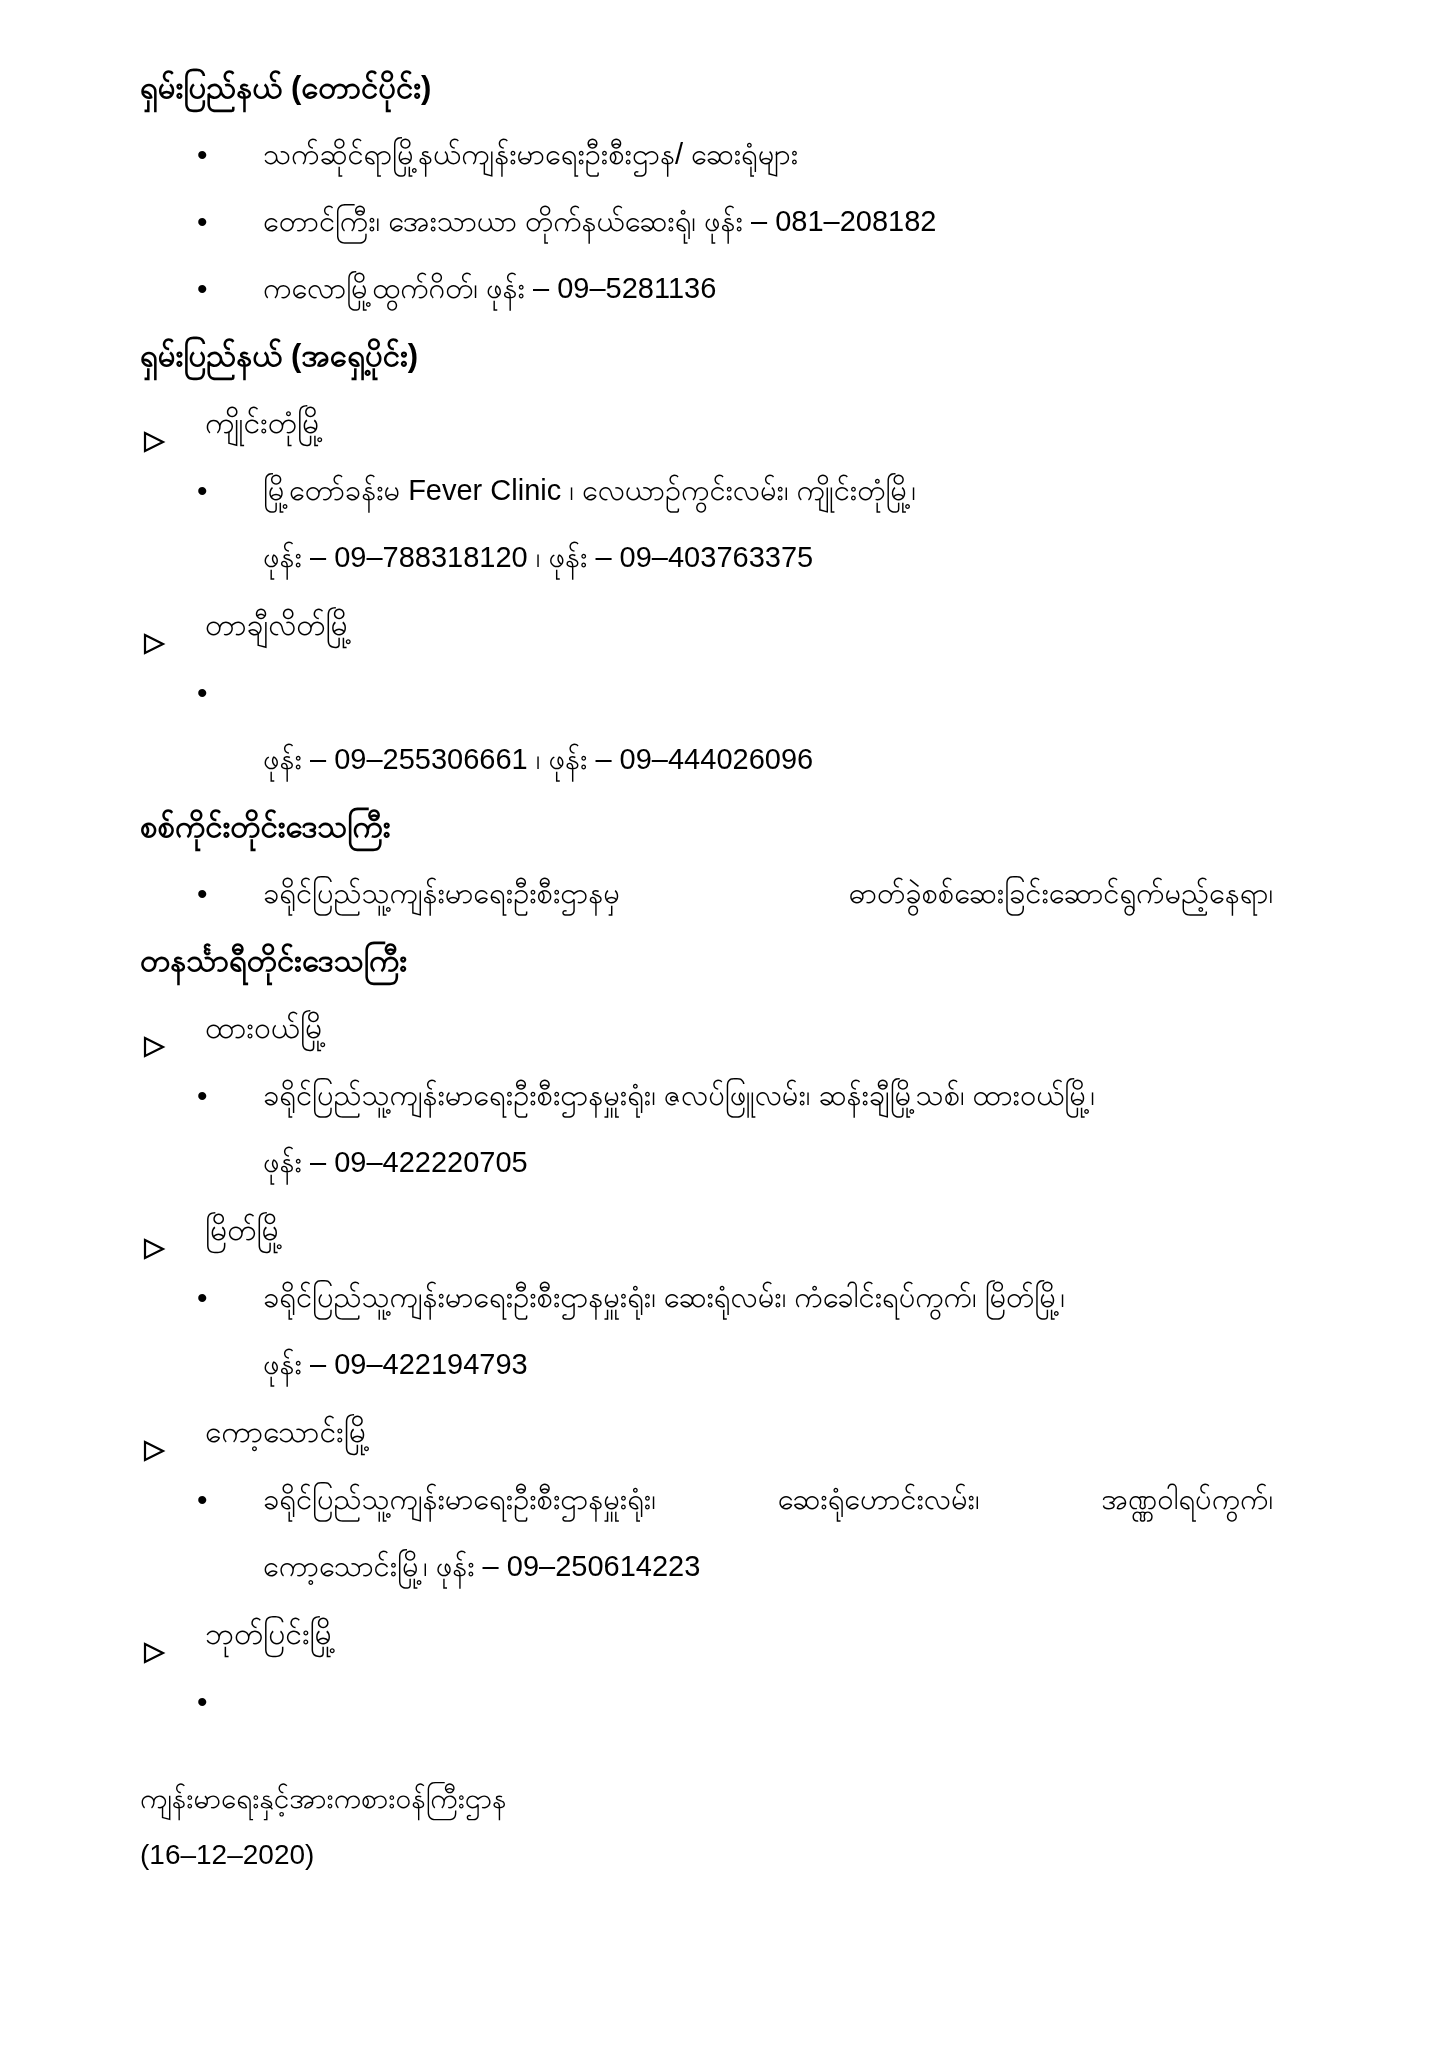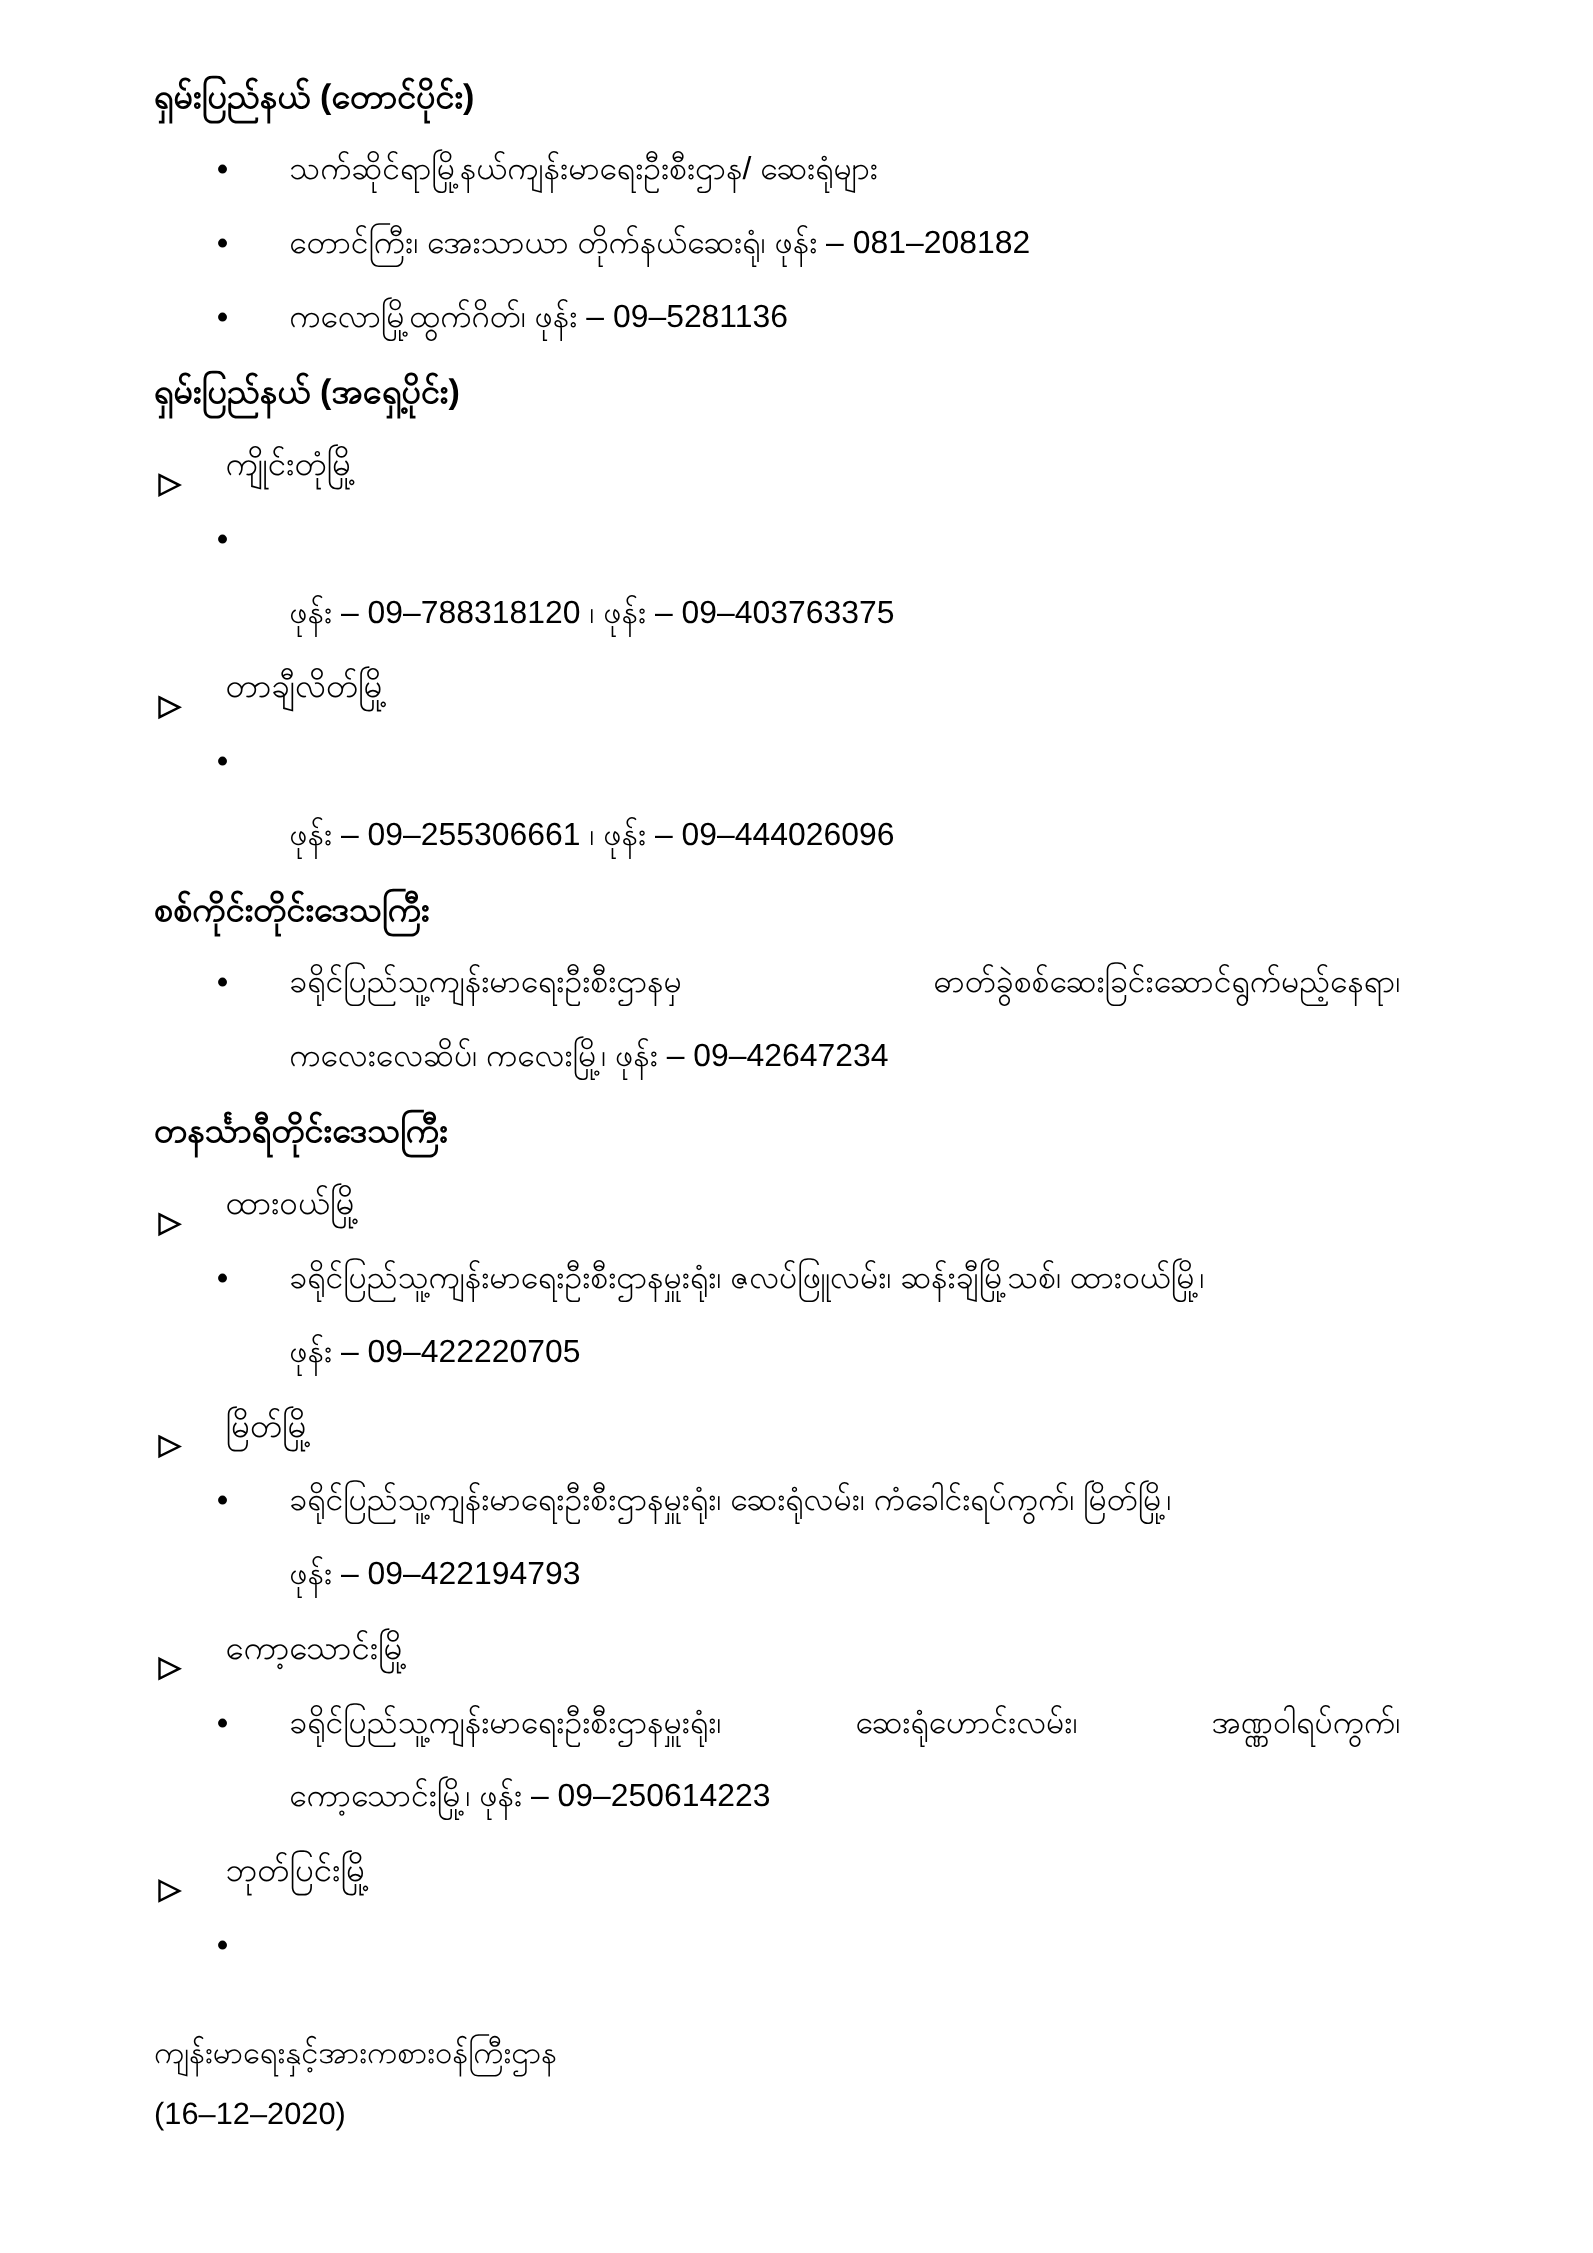--- a/index.html
+++ b/index.html
@@ -74,20 +74,21 @@
     <span class="arrow">
       <svg width="24" height="24" viewBox="0 0 24 24">
           <path d="M3 3 L21 12 L3 21 Z" fill="#ffffff" stroke="#000000" stroke-width="2.2" stroke-linejoin="miter"></path>
         </svg>
     </span>
     <span class="town-label">ကျိုင်းတုံမြို့</span>
   </div>
 
   <div class="row item">
     <span class="dot">•</span>
+    <span>မြို့တော်ခန်းမ Fever Clinic ၊ လေယာဉ်ကွင်းလမ်း၊ ကျိုင်းတုံမြို့၊</span>
   </div>
   <div class="row cont">ဖုန်း – 09–788318120 ၊ ဖုန်း – 09–403763375</div>
 
   <div class="row town">
     <span class="arrow">
       <svg width="24" height="24" viewBox="0 0 24 24">
           <path d="M3 3 L21 12 L3 21 Z" fill="#ffffff" stroke="#000000" stroke-width="2.2" stroke-linejoin="miter"></path>
         </svg>
     </span>
     <span class="town-label">တာချီလိတ်မြို့</span>
@@ -98,21 +99,20 @@
   </div>
   <div class="row cont">ဖုန်း – 09–255306661 ၊ ဖုန်း – 09–444026096</div>
 
   <div class="row h">စစ်ကိုင်းတိုင်းဒေသကြီး</div>
 
   <div class="row item justify">
     <span class="dot">•</span>
     <span>ခရိုင်ပြည်သူ့ကျန်းမာရေးဦးစီးဌာနမှ</span>
     <span>ဓာတ်ခွဲစစ်ဆေးခြင်းဆောင်ရွက်မည့်နေရာ၊</span>
   </div>
-  <div class="row cont">ကလေးလေဆိပ်၊ ကလေးမြို့၊ ဖုန်း – 09–42647234</div>
 
   <div class="row h">တနင်္သာရီတိုင်းဒေသကြီး</div>
 
   <div class="row town">
     <span class="arrow">
       <svg width="24" height="24" viewBox="0 0 24 24">
           <path d="M3 3 L21 12 L3 21 Z" fill="#ffffff" stroke="#000000" stroke-width="2.2" stroke-linejoin="miter"></path>
         </svg>
     </span>
     <span class="town-label">ထားဝယ်မြို့</span>

